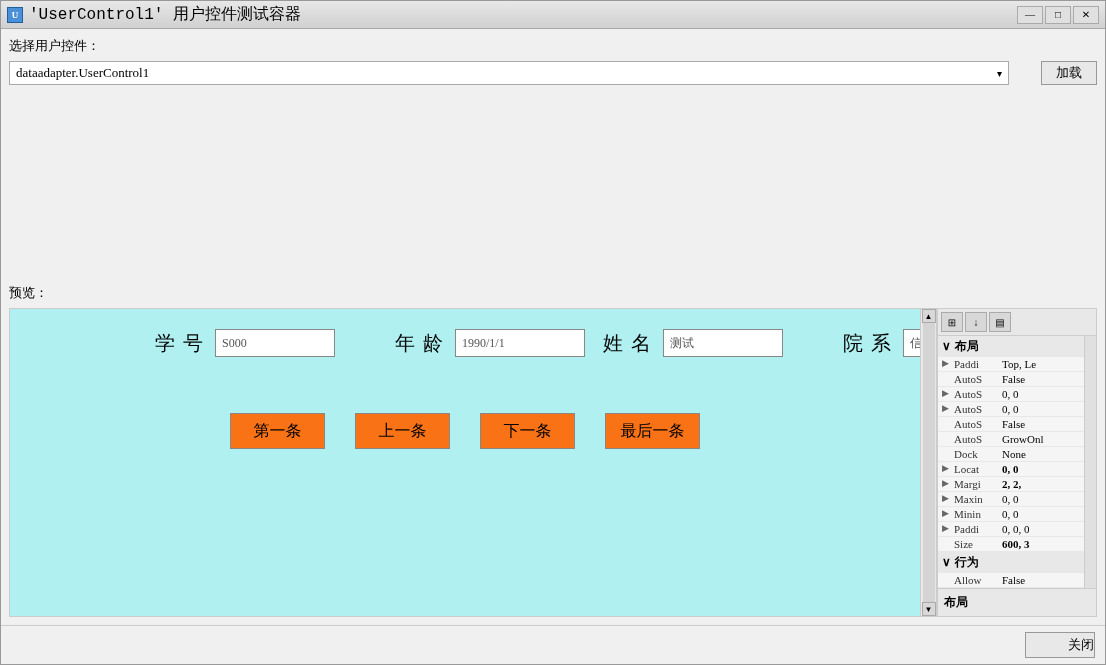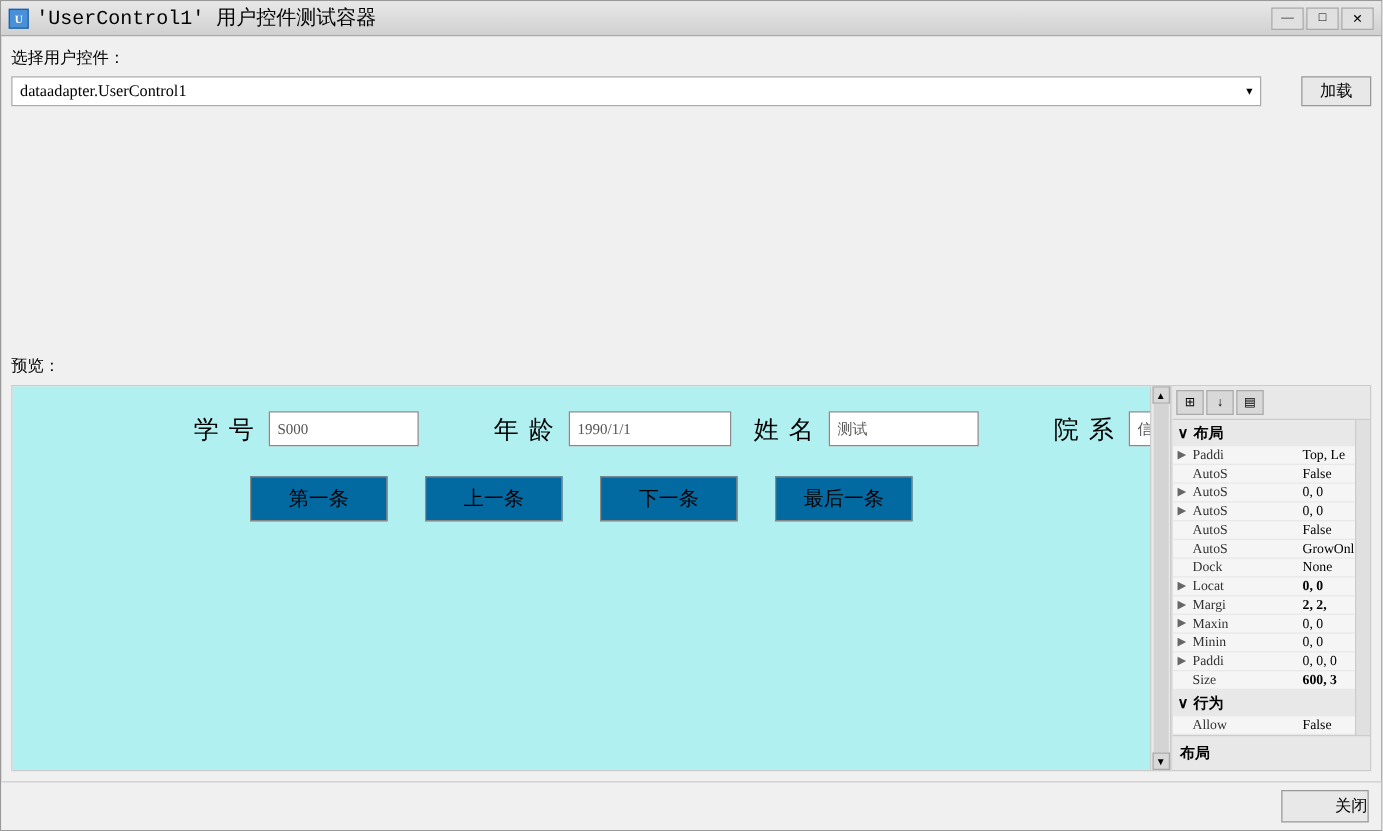--- a/index.html
+++ b/index.html
@@ -211,27 +211,28 @@
     }
     .field-input.narrow {
       width: 80px;
     }
     .buttons-row {
       display: flex;
       gap: 30px;
       margin-top: 24px;
     }
     .nav-btn {
-      width: 110px;
+      width: 95px;
       height: 36px;
-      background: #0369a1;
+      background: #f97316;
       border: 1px solid #888;
       font-size: 16px;
       cursor: pointer;
       font-family: 'SimSun', serif;
+      margin-top: 32px;
     }
 
     .right-panel {
       width: 160px;
       border: 1px solid #ccc;
       background: #f5f5f5;
       display: flex;
       flex-direction: column;
       flex-shrink: 0;
     }
@@ -295,21 +296,20 @@
     }
     .props-name {
       color: #333;
       min-width: 46px;
       overflow: hidden;
     }
     .props-value {
       color: #000;
       font-weight: normal;
       padding-left: 2px;
-      margin-left: 40px;
     }
     .props-value.bold { font-weight: bold; }
     .props-footer {
       height: 28px;
       background: #e8e8e8;
       border-top: 1px solid #ccc;
       display: flex;
       align-items: center;
       padding: 0 6px;
       font-size: 12px;

